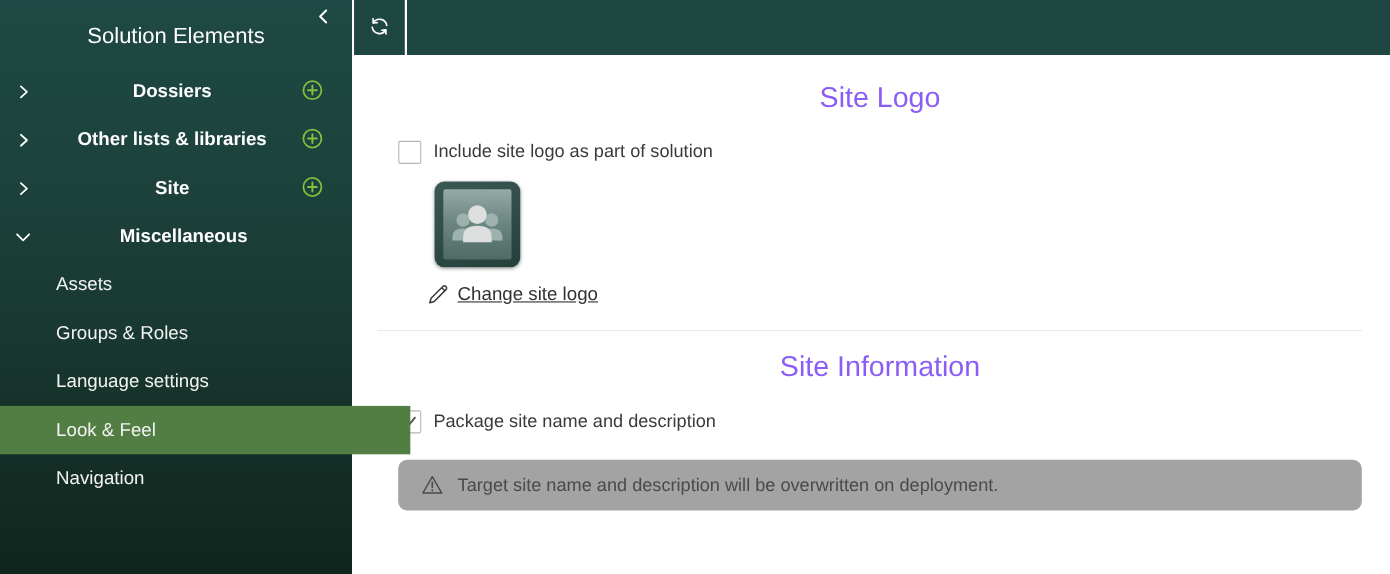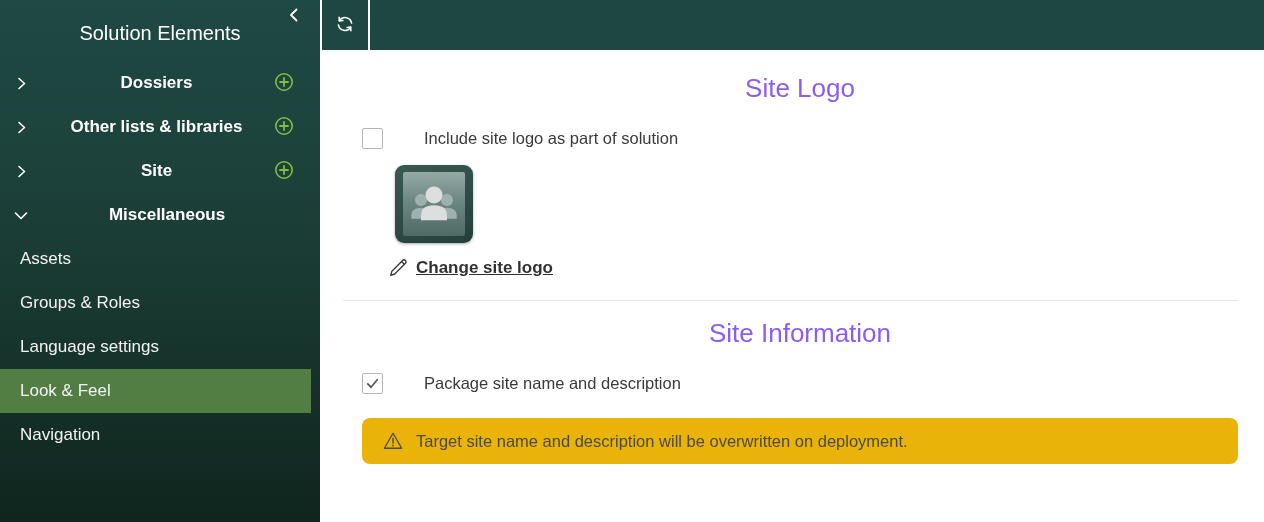--- a/index.html
+++ b/index.html
@@ -13,55 +13,55 @@
              color:#fff; }
   .collapse-btn { position:absolute; top:4px; right:14px; width:24px; height:24px;
                   background:transparent; border:none; cursor:pointer; padding:0; }
   .sidebar-title { padding:22px 12px 0 12px; font-size:20px; font-weight:400; color:#ffffff; }
   .nav { margin-top:16px; }
   .nav-group { display:flex; align-items:center; height:44px; padding:0 26px 0 14px; cursor:pointer; }
   .nav-group .chev { width:14px; height:14px; display:flex; align-items:center; justify-content:center; }
   .nav-group .glabel { flex:1; margin-left:12px; font-size:17px; font-weight:700; color:#fff; }
   .plus-btn { width:21px; height:21px; background:transparent; border:none; padding:0; cursor:pointer;
               display:flex; align-items:center; justify-content:center; }
-  .nav-sub { display:flex; align-items:center; height:44px; padding-left:20px;
+  .nav-sub { display:flex; align-items:center; height:44px; padding-left:51px;
              font-size:17px; font-weight:400; color:#f3f3f3; cursor:pointer; width:100%; }
-  .nav-sub.selected { background:#527e44; width:311px; }
+  .nav-sub.selected { background:#527e44; width:373px; }
 
   
   .main-col { flex:1; display:flex; flex-direction:column; background:#fff; }
   .topbar { height:50px; background:#1e4742; display:flex; align-items:stretch; margin-left:2px; }
   .refresh-btn { width:46px; background:#1e4742; border:none; cursor:pointer;
                  display:flex; align-items:center; justify-content:center; }
   .topbar-sep { width:2px; background:#ffffff; }
 
   .content { flex:1; padding:20px 26px 0 42px; color:#3b3a39; }
   h1.section-heading { font-size:26px; line-height:36px; font-weight:400; color:#8b5cf6; }
-  .checkbox-row { display:flex; align-items:center; margin-top:22px;gap:30px; }
+  .checkbox-row { display:flex; align-items:center; margin-top:22px; }
   .checkbox { width:21px; height:21px; border:1px solid #b8b5b2; border-radius:2px;
               background:#fff; display:flex; align-items:center; justify-content:center; cursor:pointer; }
   .checkbox svg { display:none; }
   .checkbox.checked svg { display:block; }
   .checkbox-label { margin-left:11px; font-size:16.5px; color:#3b3a39; }
 
   .logo-tile { width:78px; height:78px; margin:16px 0 0 33px; border-radius:9px;
                background:linear-gradient(160deg,#3a5854 0%,#24403b 100%);
                display:flex; align-items:center; justify-content:center;
                box-shadow:0 1px 3px rgba(0,0,0,.35); }
   .logo-inner { width:62px; height:64px; border-radius:2px;
                 background:linear-gradient(180deg,#95aaa7 0%,#6d8783 45%,#4e6a65 100%);
                 display:flex; align-items:center; justify-content:center; }
 
-  .change-link-row { display:flex; align-items:center; margin:14px 0 0 26px; cursor:pointer;font-weight:bold; }
+  .change-link-row { display:flex; align-items:center; margin:14px 0 0 26px; cursor:pointer; }
   .change-link-row .pencil { margin-right:7px; display:flex; }
   .change-link { font-size:17px; color:#323130; text-decoration:underline; }
 
   .divider { height:1px; background:#e8e8e8; margin:22px 0 0 -19px; }
 
-  .warning-banner { margin-top:24px; width:876px; height:46px; background:#eab308;
+  .warning-banner { margin-top:24px; width:876px; height:46px; background:#a3a3a3;
                     border-radius:8px; display:flex; align-items:center; padding:0 16px; }
   .warning-banner .w-icon { margin:0 12px 0 4px; display:flex; }
   .warning-text { font-size:16.5px; color:#4c4a48; }
 </style>
 </head>
 <body>
 
 <div class="app">
 
   <aside class="sidebar">

